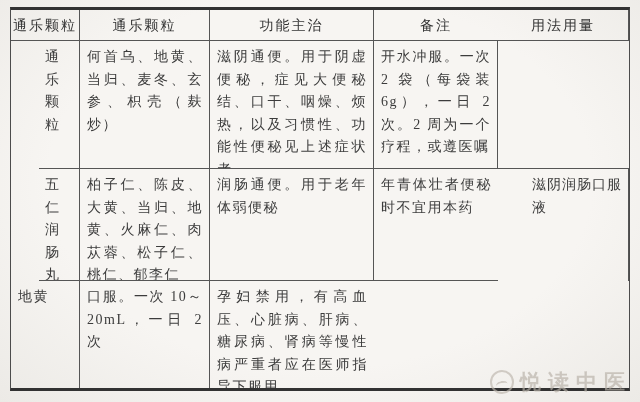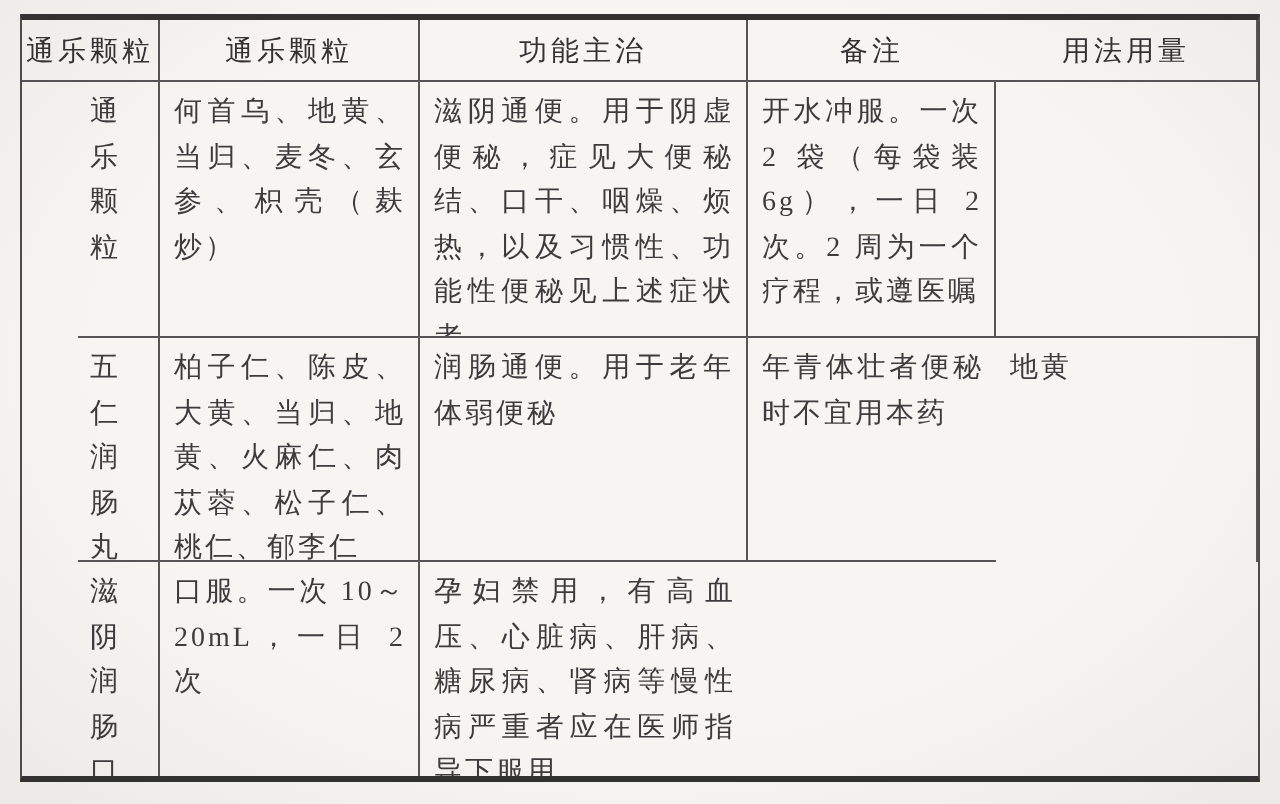--- a/index.html
+++ b/index.html
@@ -110,21 +110,25 @@
     <div class="cell td">何首乌、地黄、当归、麦冬、玄参、枳壳（麸炒）</div>
     <div class="cell td">滋阴通便。用于阴虚便秘，症见大便秘结、口干、咽燥、烦热，以及习惯性、功能性便秘见上述症状者</div>
     <div class="cell td">开水冲服。一次 2 袋（每袋装 6g），一日 2 次。2 周为一个疗程，或遵医嘱</div>
     <div class="cell td last-col"></div>
 
     <div class="cell td name">五仁润肠丸</div>
     <div class="cell td">柏子仁、陈皮、大黄、当归、地黄、火麻仁、肉苁蓉、松子仁、桃仁、郁李仁</div>
     <div class="cell td">润肠通便。用于老年体弱便秘</div>
     <div class="cell td last-col">年青体壮者便秘时不宜用本药</div>
 
+    <div class="cell td name last-row">滋阴润肠口服液</div>
     <div class="cell td last-row">地黄</div>
-    <div class="cell td name last-row">滋阴润肠口服液</div>
     <div class="cell td last-row">口服。一次 10～20mL，一日 2 次</div>
     <div class="cell td last-col last-row">孕妇禁用，有高血压、心脏病、肝病、糖尿病、肾病等慢性病严重者应在医师指导下服用</div>
 
   </div>
 
+  <div class="watermark">
+    <span class="wm-logo"></span>
+    <span class="wm-text">悦读中医</span>
+  </div>
 
 </div>
 
 </body></html>

